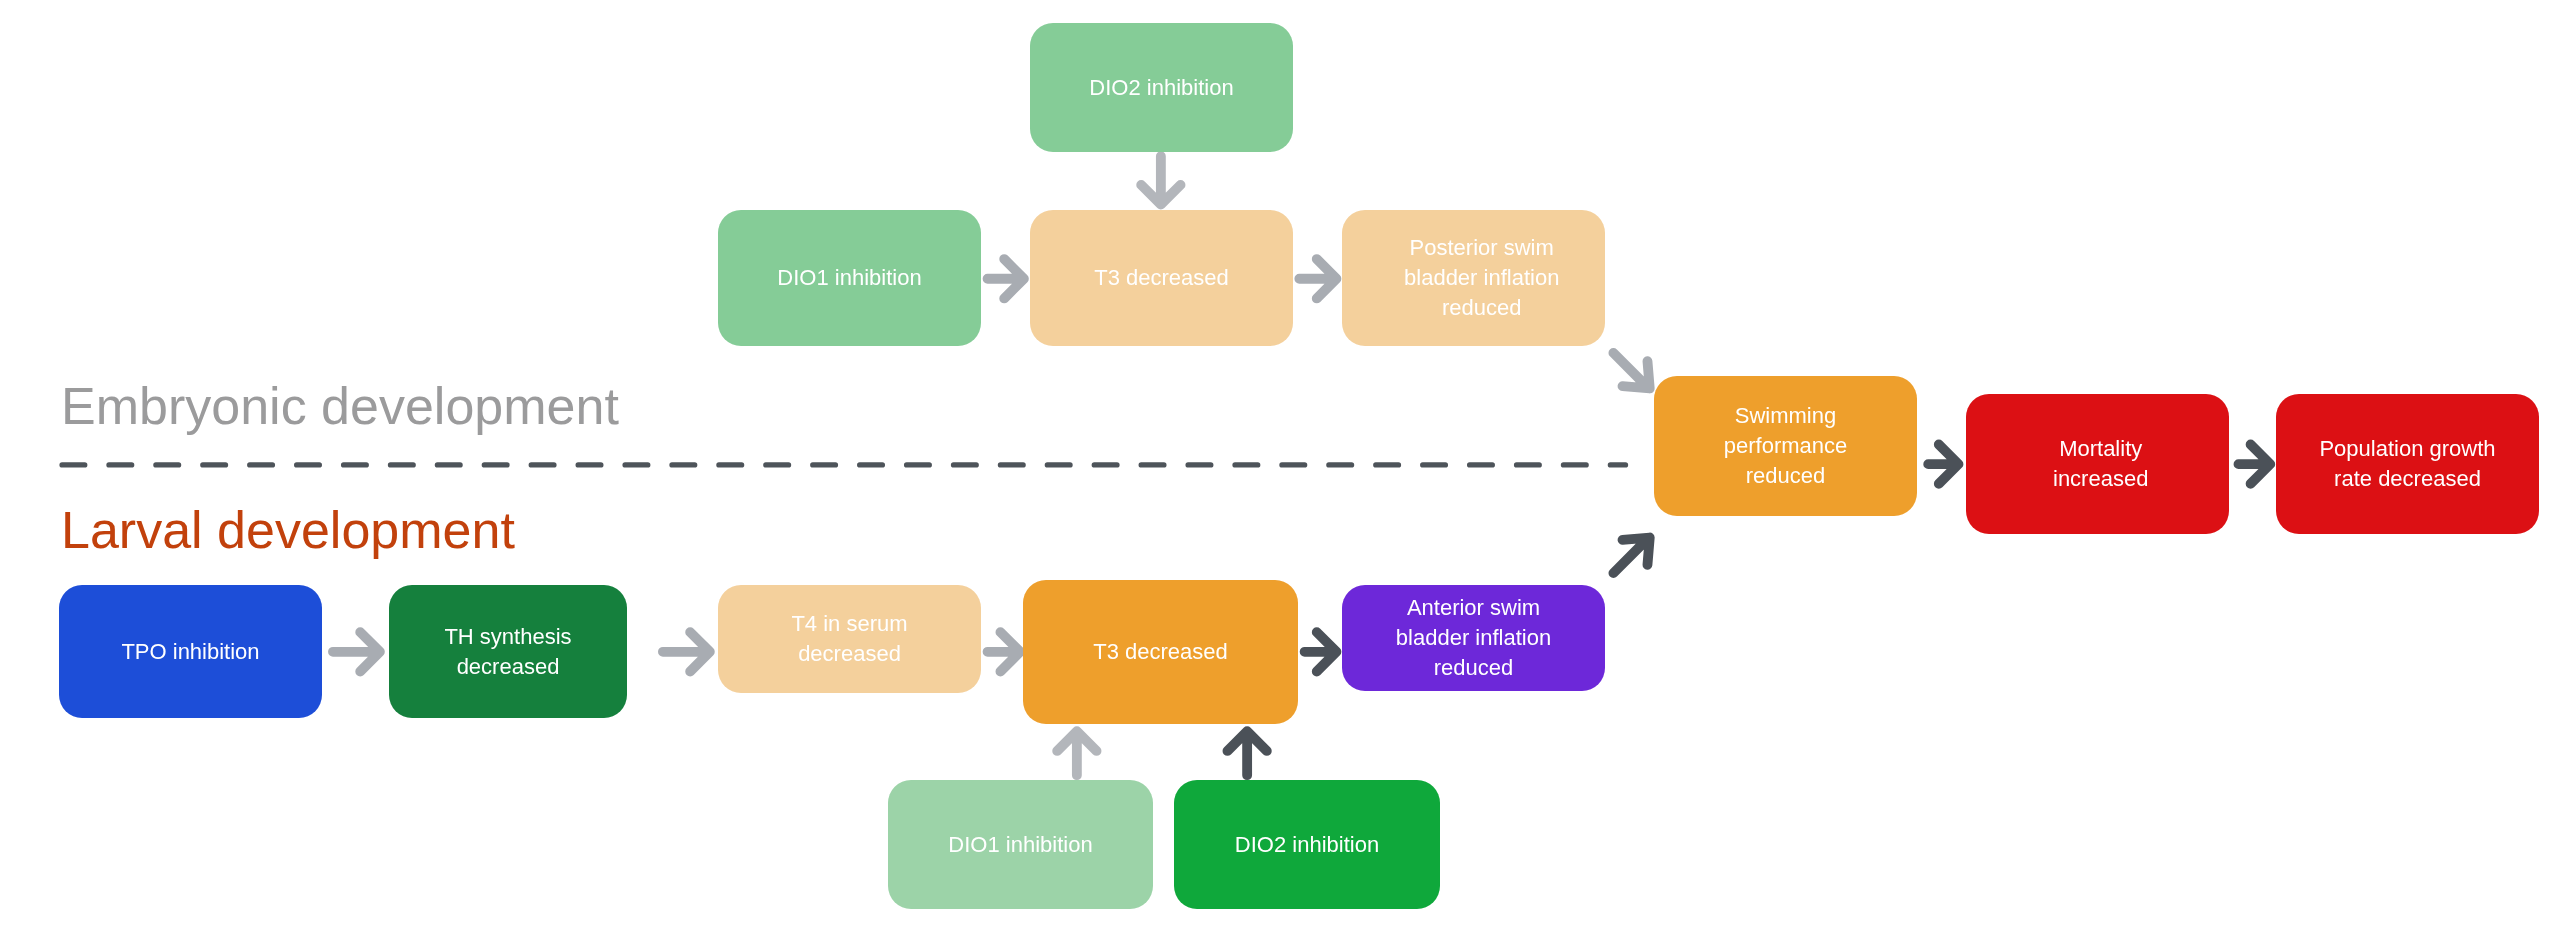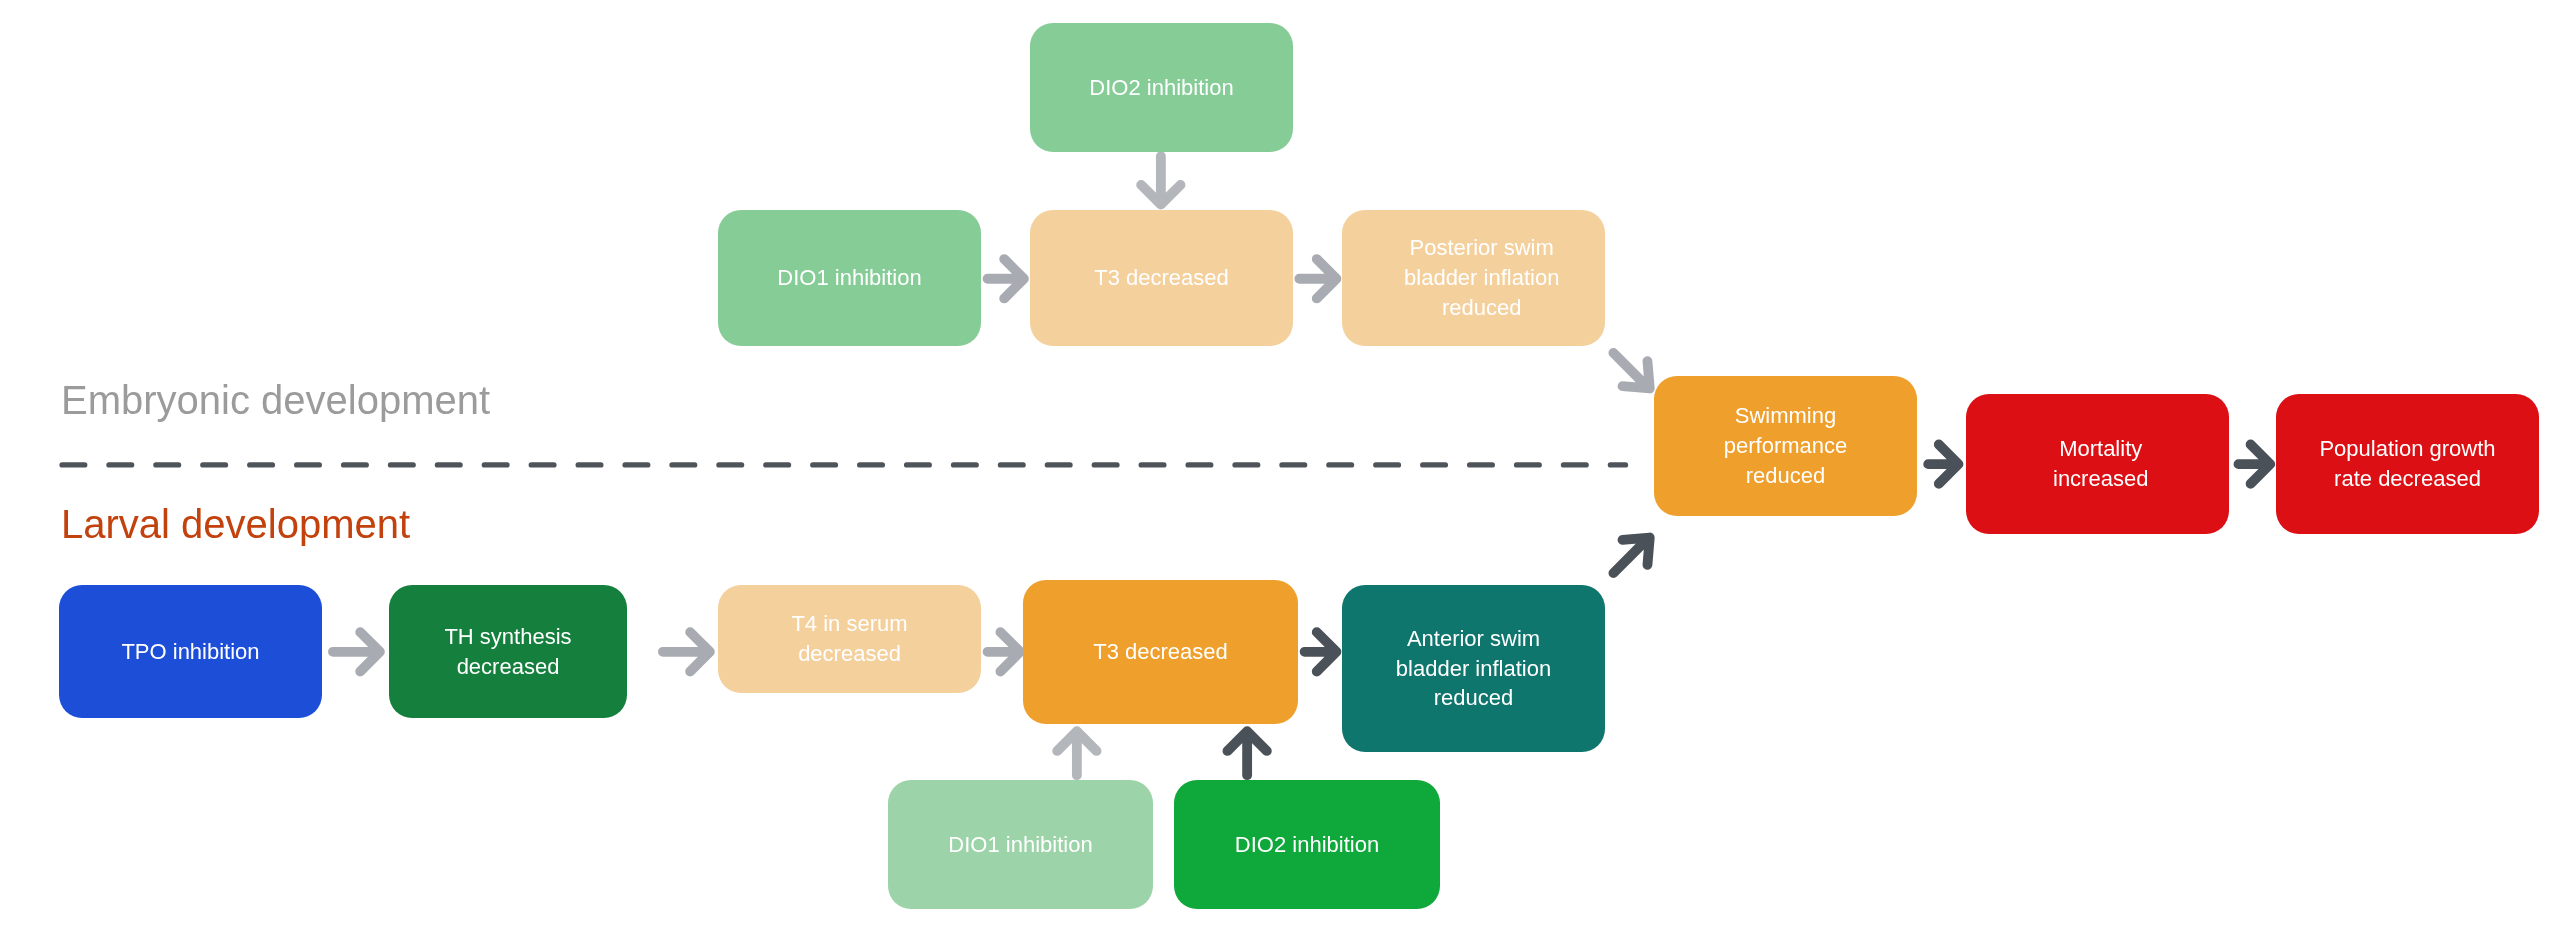--- a/index.html
+++ b/index.html
@@ -26,21 +26,21 @@
     justify-content: center;
     text-align: center;
     font-size: 22px;
     line-height: 1.35;
     white-space: pre-line;
     box-sizing: border-box;
     padding: 0 7.6px;
   }
   .section-label {
     position: absolute;
-    font-size: 40px;
+    font-size: 52px;
     line-height: 1.1;
     letter-spacing: 0px;
   }
 </style>
 </head>
 <body>
 
 <div class="section-label" style="left: 61px; top: 378px; color: rgb(155, 155, 156);">Embryonic development</div>
 
 <div class="section-label" style="left: 61px; top: 502px; color: #c2410c;">Larval development</div>
@@ -80,21 +80,21 @@
 <div class="node" style="left: 59px; top: 585px; width: 263px; height: 133px; background-color: #1d4ed8;">TPO inhibition</div>
 
 <div class="node" style="left: 389px; top: 585px; width: 238px; height: 133px; background-color: #15803d;">TH synthesis
 decreased</div>
 
 <div class="node" style="left: 718px; top: 585px; width: 263px; height: 108px; background-color: rgb(244, 208, 156);">T4 in serum
 decreased</div>
 
 <div class="node" style="left: 1023px; top: 580px; width: 275px; height: 144px; background-color: rgb(238, 159, 44);">T3 decreased</div>
 
-<div class="node" style="left: 1342px; top: 585px; width: 263px; height: 167px; background-color: #0f766e;">Anterior swim
+<div class="node" style="left: 1342px; top: 585px; width: 263px; height: 106px; background-color: #6d28d9;">Anterior swim
 bladder inflation
 reduced</div>
 
 <div class="node" style="left: 888px; top: 780px; width: 265px; height: 129px; background-color: rgb(156, 211, 168);">DIO1 inhibition</div>
 
 <div class="node" style="left: 1174px; top: 780px; width: 266px; height: 129px; background-color: rgb(15, 168, 59);">DIO2 inhibition</div>
 
 <div class="node" style="left: 1654px; top: 376px; width: 263px; height: 140px; background-color: rgb(238, 159, 44);">Swimming
 performance
 reduced</div>

